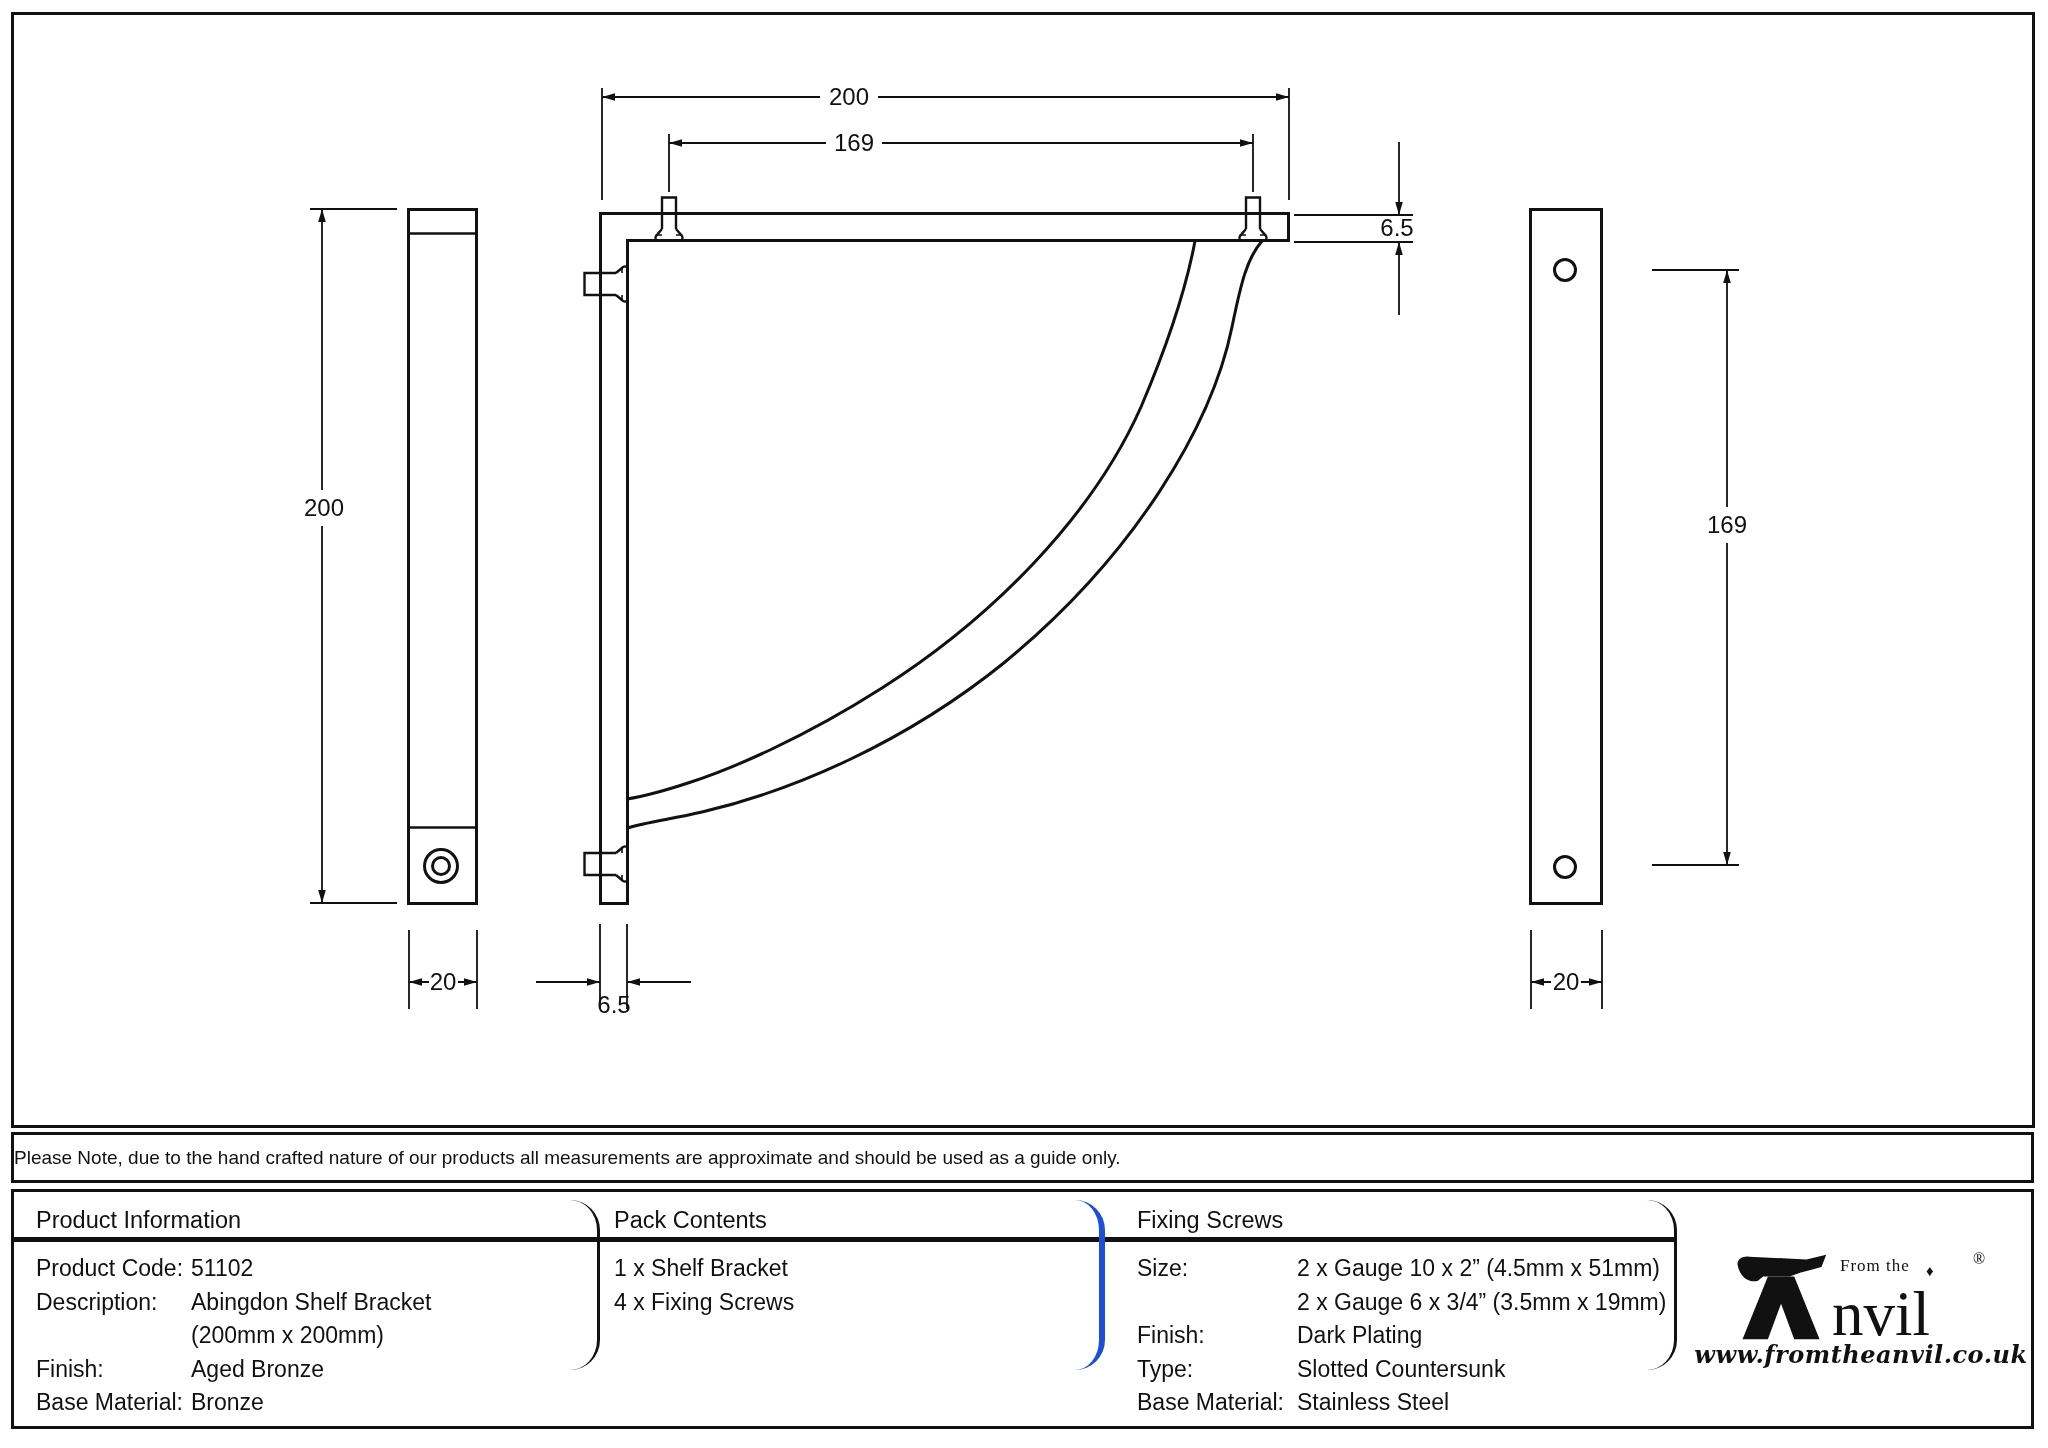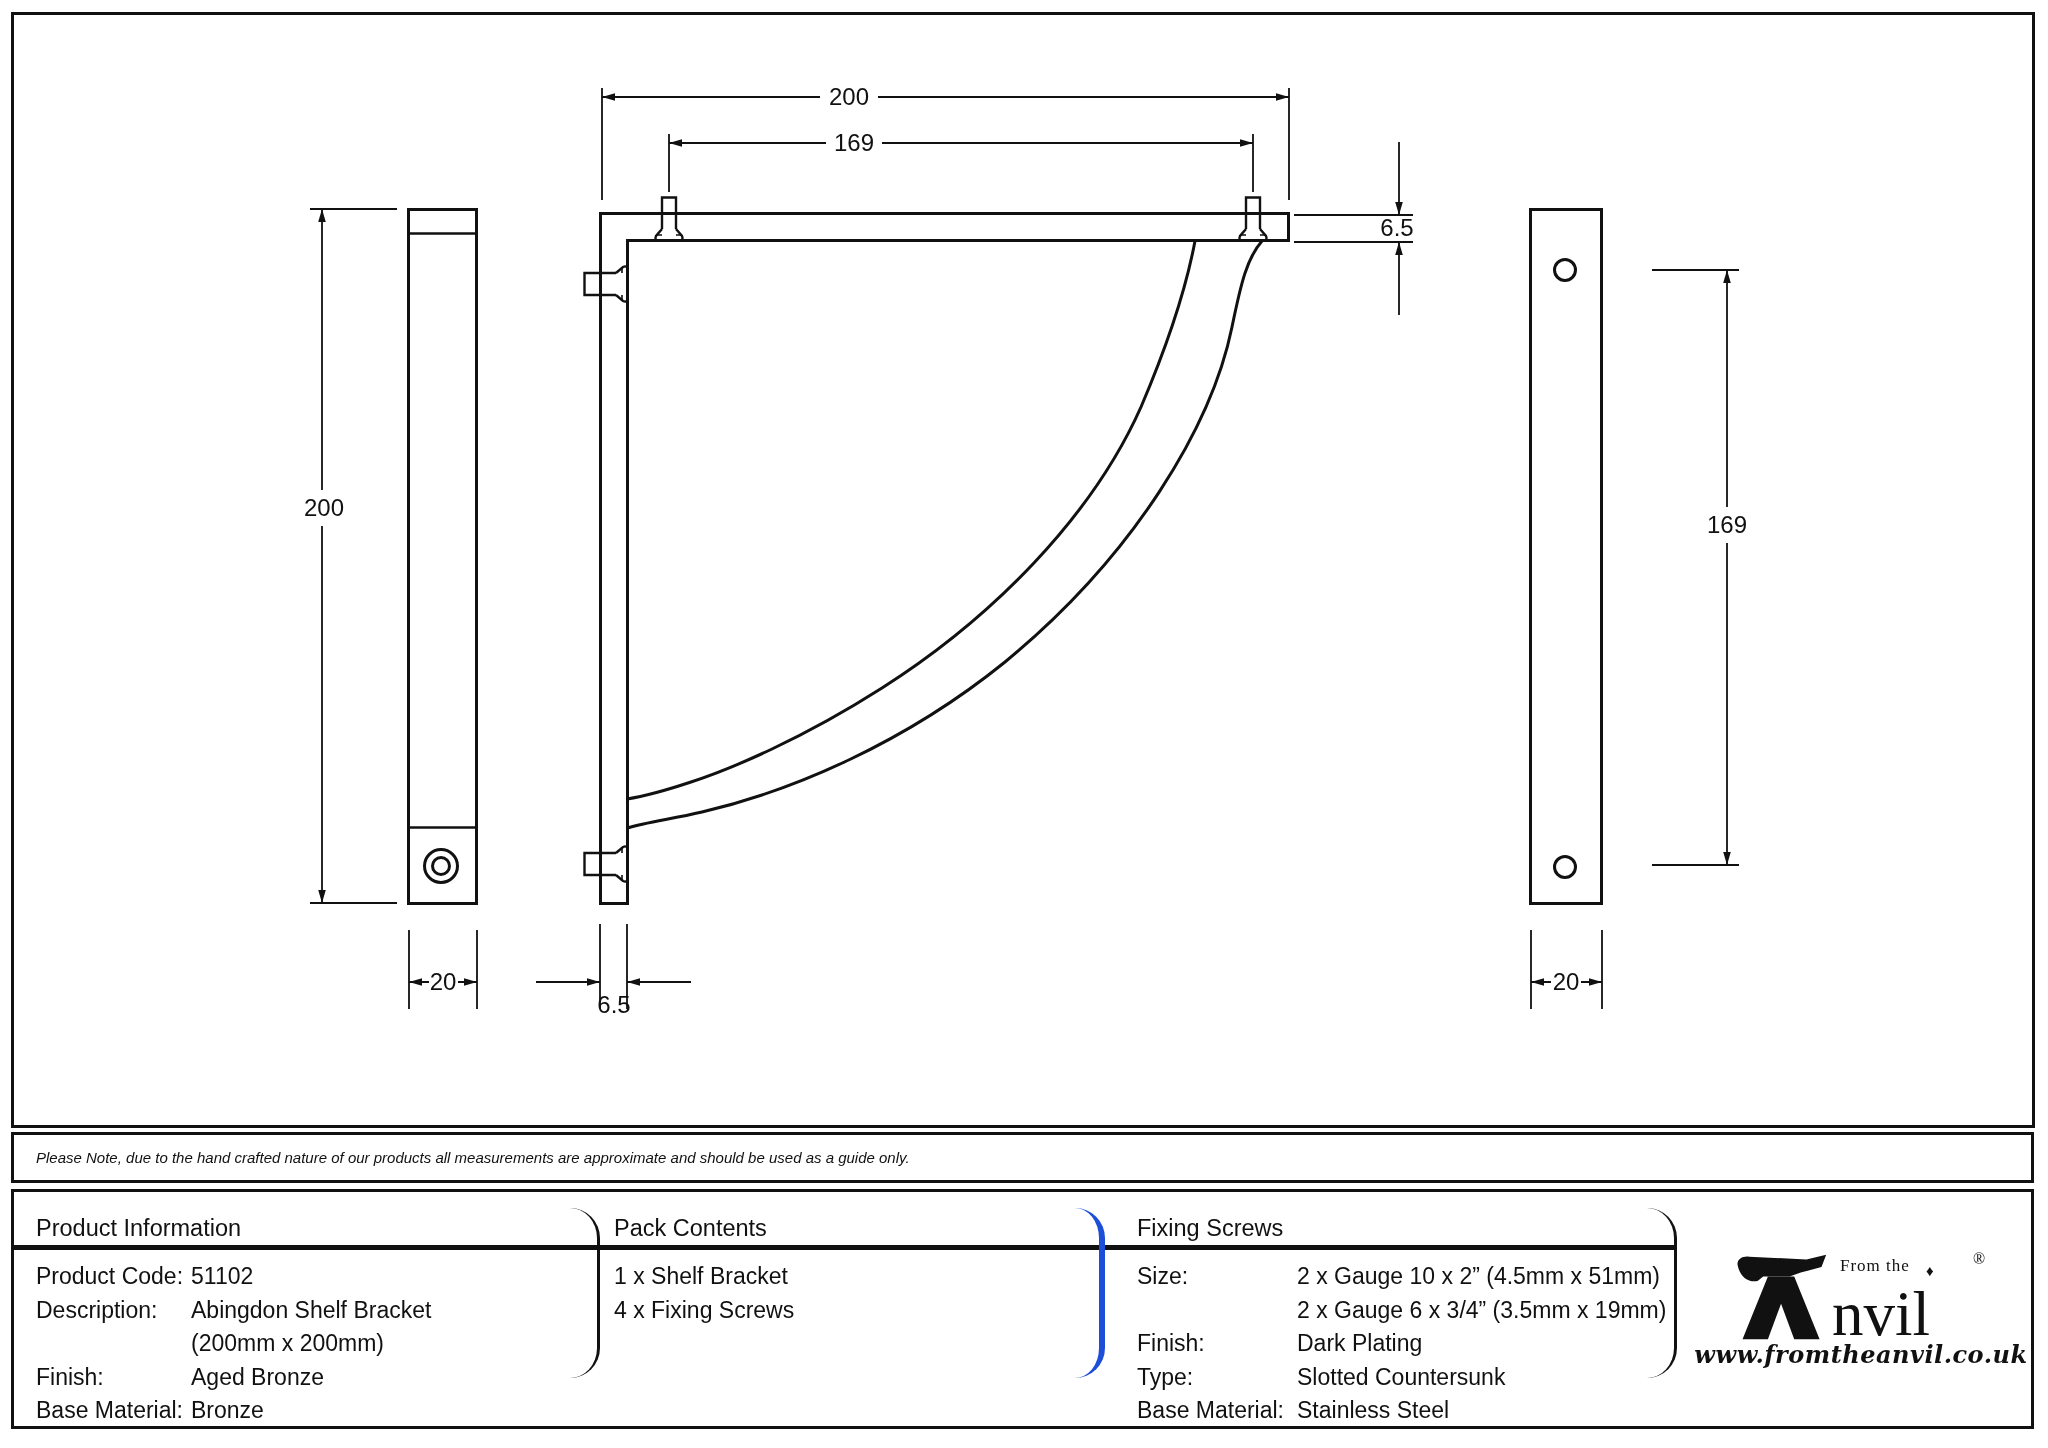--- a/index.html
+++ b/index.html
@@ -3,25 +3,25 @@
 <meta charset="utf-8">
 <style>
   html,body{margin:0;padding:0;background:#fff;}
   body{width:2048px;height:1448px;position:relative;overflow:hidden;
        font-family:"Liberation Sans",sans-serif;color:#111;}
   svg text{font-family:"Liberation Sans",sans-serif;fill:#111;}
   .abs{position:absolute;}
   
   .note-box{left:11px;top:1132px;width:2023px;height:51px;border:3px solid #111;
             box-sizing:border-box;}
-  .note-text{padding-left:22px;line-height:45px;font-size:15px;font-style:italic;}
+  .note-text{line-height:45px;font-size:19px;}
   
   .tblock{left:11px;top:1189px;width:2023px;height:240px;border:3px solid #111;
           box-sizing:border-box;}
-  .tcol{position:absolute;top:16px;height:170px;box-sizing:border-box;border-radius:30px;}
+  .tcol{position:absolute;top:8px;height:170px;box-sizing:border-box;border-radius:30px;}
   .col1{left:0;width:586px;border-right:3px solid #111;}
   .col2{left:586px;width:505px;border-right:6px solid #1d4ed8;}
   .col3{left:1091px;width:572px;border-right:3px solid #111;}
   .thead{height:42px;line-height:40px;border-bottom:5px solid #111;font-size:23.5px;
          box-sizing:border-box;}
   .col1 .thead{padding-left:22px;}
   .col2 .thead{padding-left:14px;}
   .col3 .thead{padding-left:32px;}
   .tbody1{padding:10px 0 0 22px;}
   .tbody2{padding:10px 0 0 14px;}

